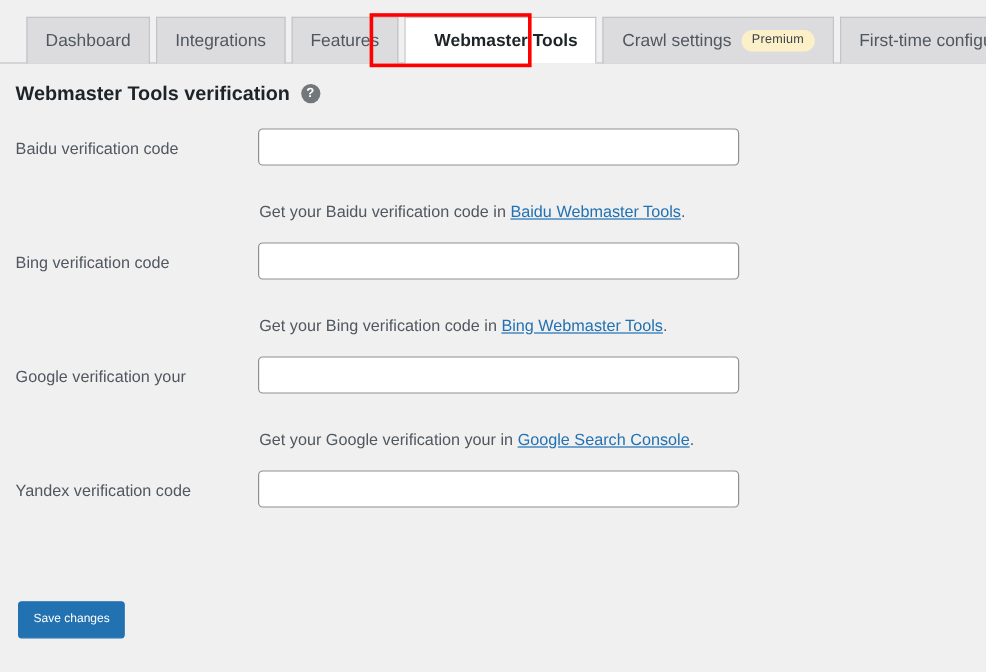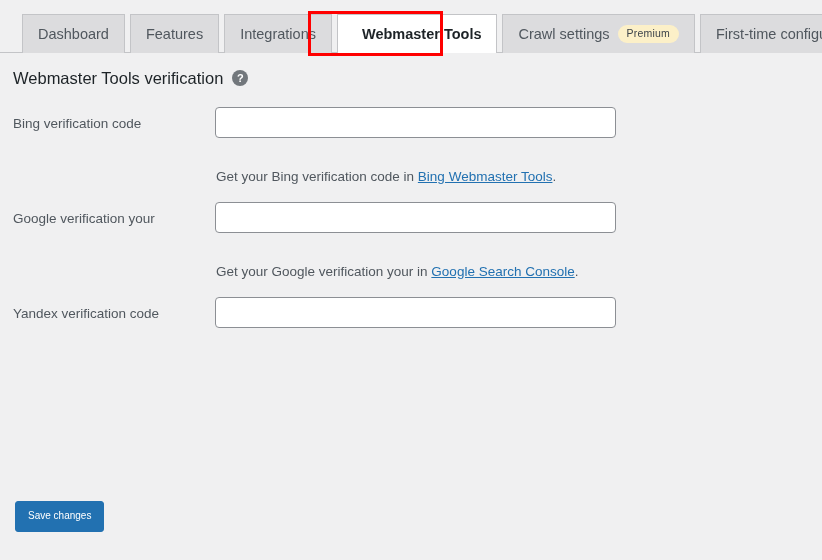--- a/index.html
+++ b/index.html
@@ -93,21 +93,21 @@
     position: absolute;
     left: 13px;
     top: 70px;
     display: flex;
     align-items: center;
     gap: 9px;
   }
   #section-heading .title {
     font-size: 16.5px;
     color: #1d2327;
-    font-weight: normal;
+    font-weight: bold;
     line-height: 1;
   }
   .help-icon {
     width: 16px;
     height: 16px;
     border-radius: 50%;
     background: #72777c;
     color: #ffffff;
     font-size: 11px;
     font-weight: bold;
@@ -185,24 +185,24 @@
 </style>
 </head>
 <body>
 
 <div id="tab-bar">
   <div id="tab-strip">
       <div class="tab">
         <span class="tab-label">Dashboard</span>
       </div>
       <div class="tab">
+        <span class="tab-label">Integrations</span>
+      </div>
+      <div class="tab">
         <span class="tab-label">Features</span>
-      </div>
-      <div class="tab">
-        <span class="tab-label">Integrations</span>
       </div>
       <div class="tab active">
         <span class="tab-label">Webmaster Tools</span>
       </div>
       <div class="tab">
         <span class="tab-label">Crawl settings</span>
         <span class="premium-badge">Premium</span>
       </div>
       <div class="tab">
         <span class="tab-label">First-time configuration</span>
@@ -211,20 +211,25 @@
   <div id="active-tab-highlight"></div>
 </div>
 
 <div id="section-heading">
   <span class="title">Webmaster Tools verification</span>
   <span class="help-icon">?</span>
 </div>
 
 <div id="form-table">
     <div class="field-row">
+      <label class="field-label">Baidu verification code</label>
+      <input type="text" class="field-input" placeholder="" style="">
+      <p class="field-desc"><span>Get your Baidu verification code in </span><a>Baidu Webmaster Tools</a><span>.</span></p>
+    </div>
+    <div class="field-row">
       <label class="field-label">Bing verification code</label>
       <input type="text" class="field-input" placeholder="" style="">
       <p class="field-desc"><span>Get your Bing verification code in </span><a>Bing Webmaster Tools</a><span>.</span></p>
     </div>
     <div class="field-row">
       <label class="field-label">Google verification your</label>
       <input type="text" class="field-input" placeholder="" style="">
       <p class="field-desc"><span>Get your Google verification your in </span><a>Google Search Console</a><span>.</span></p>
     </div>
     <div class="field-row">

